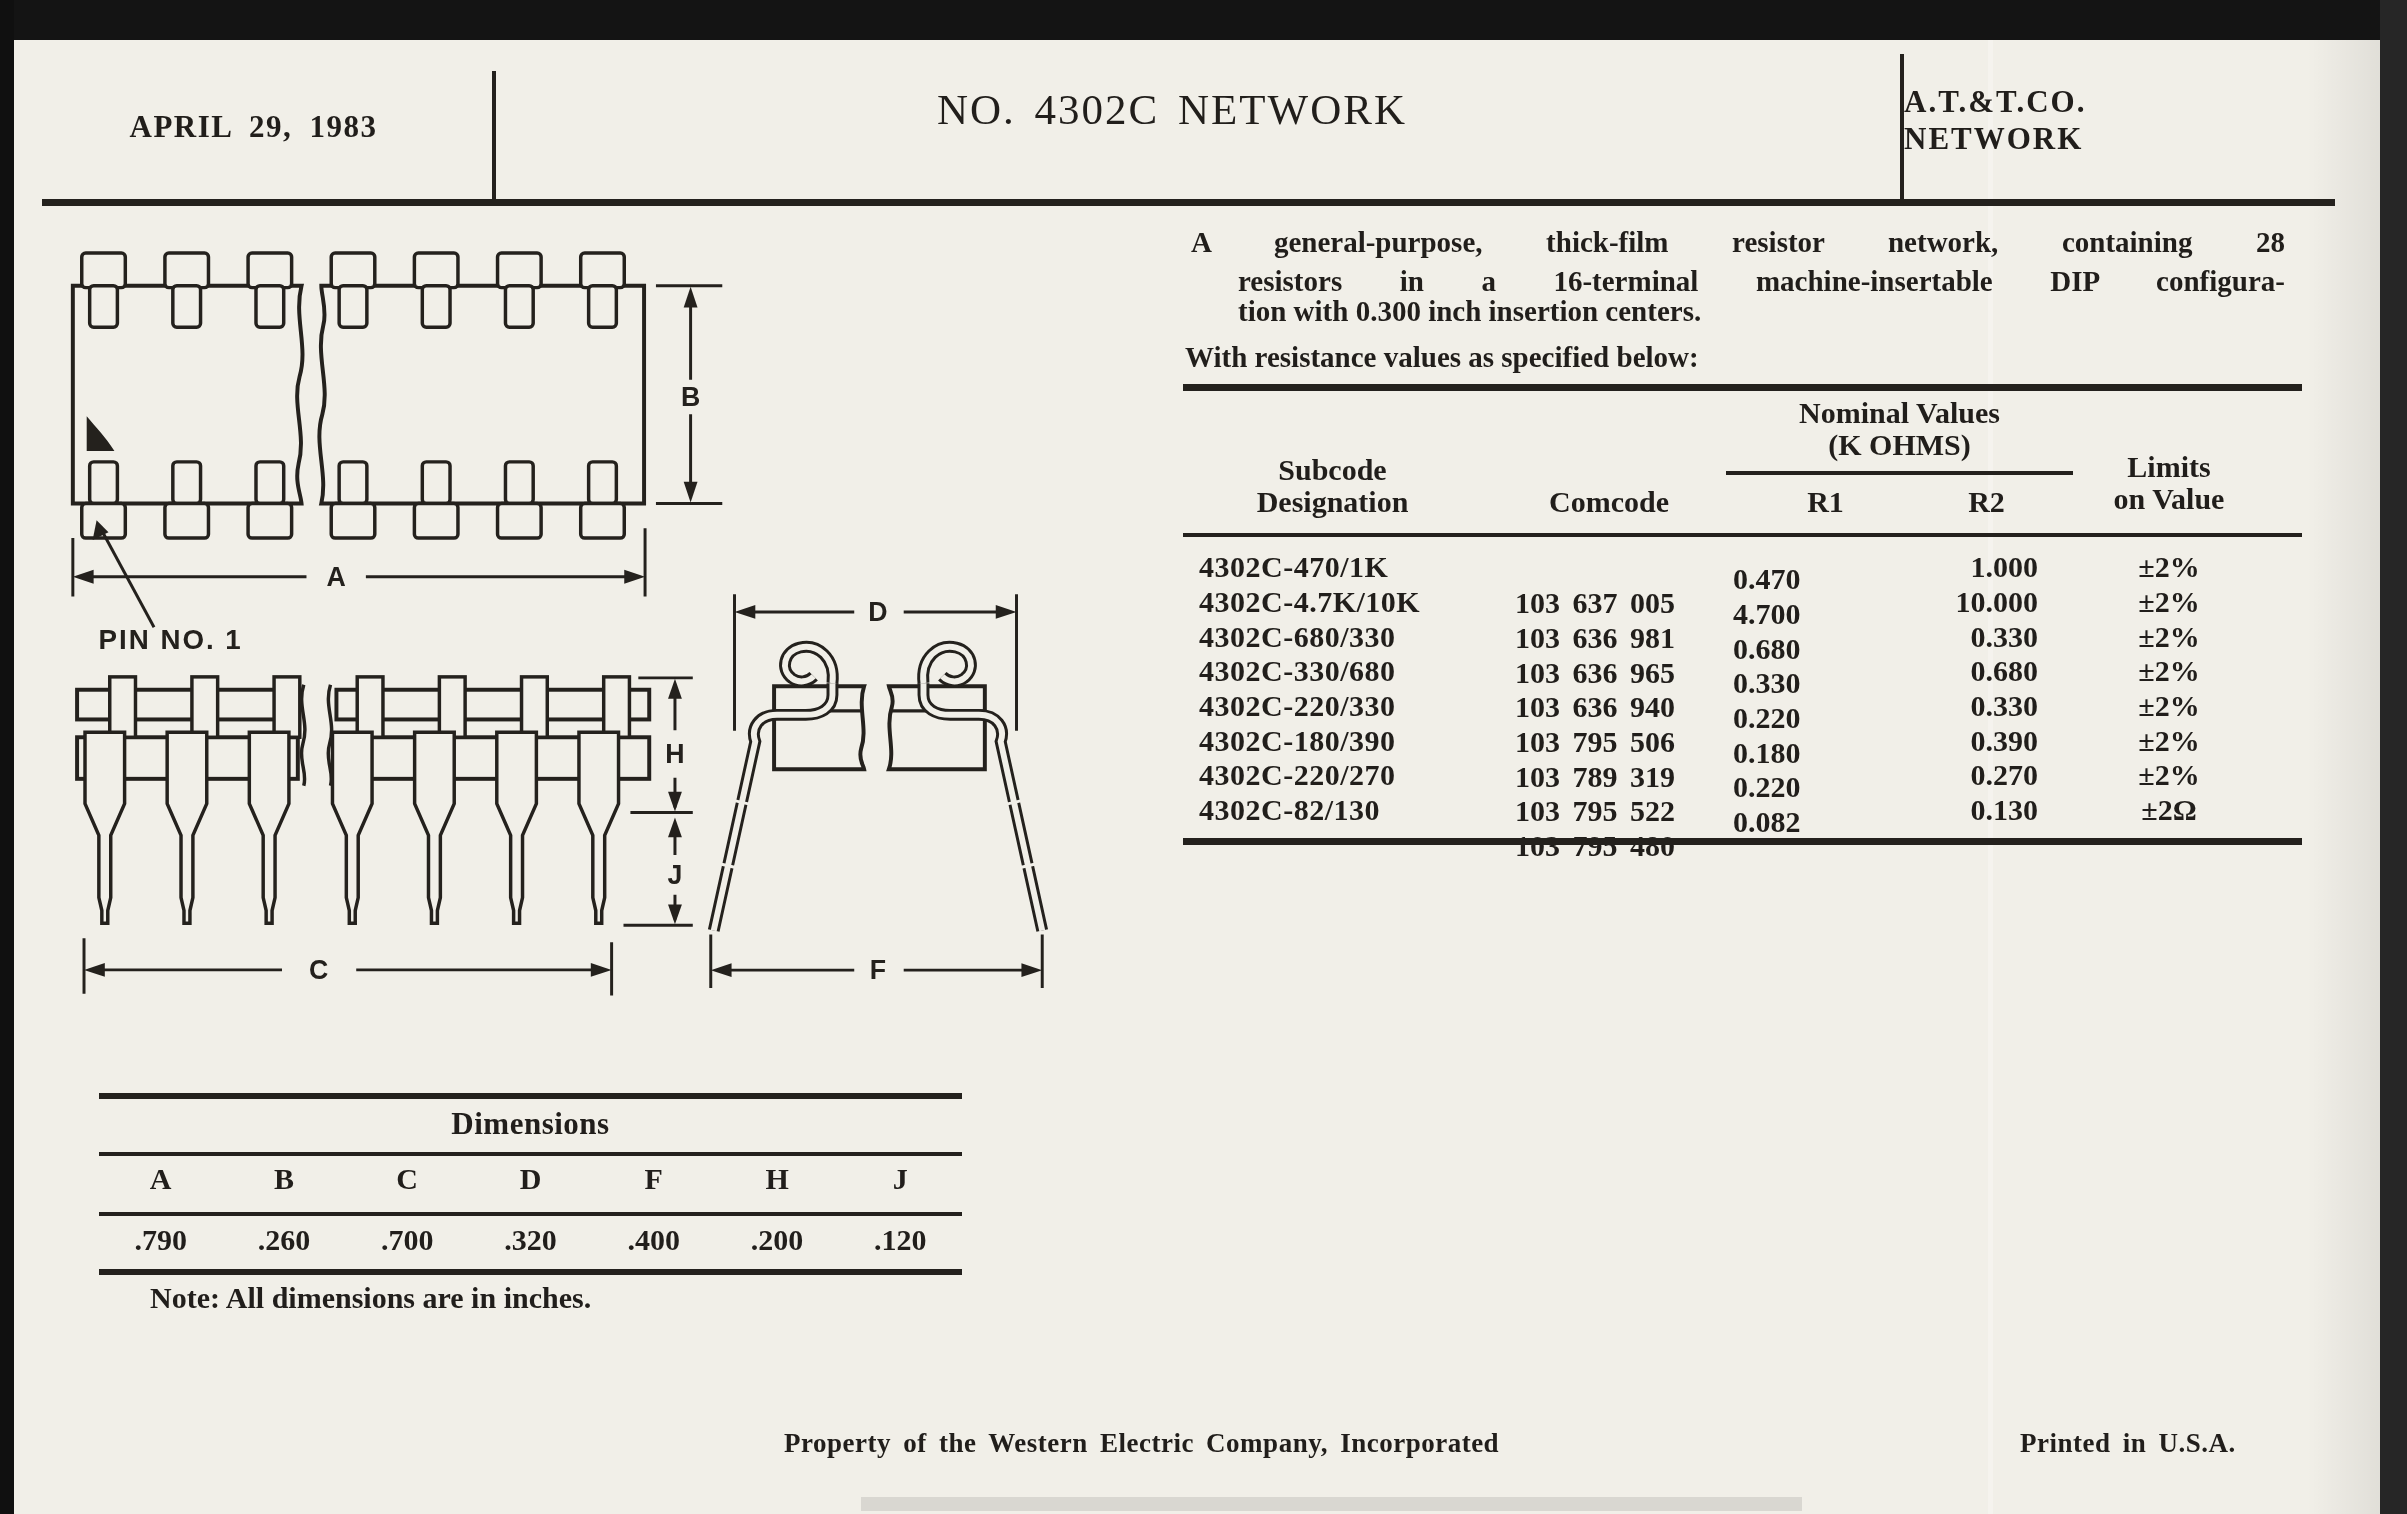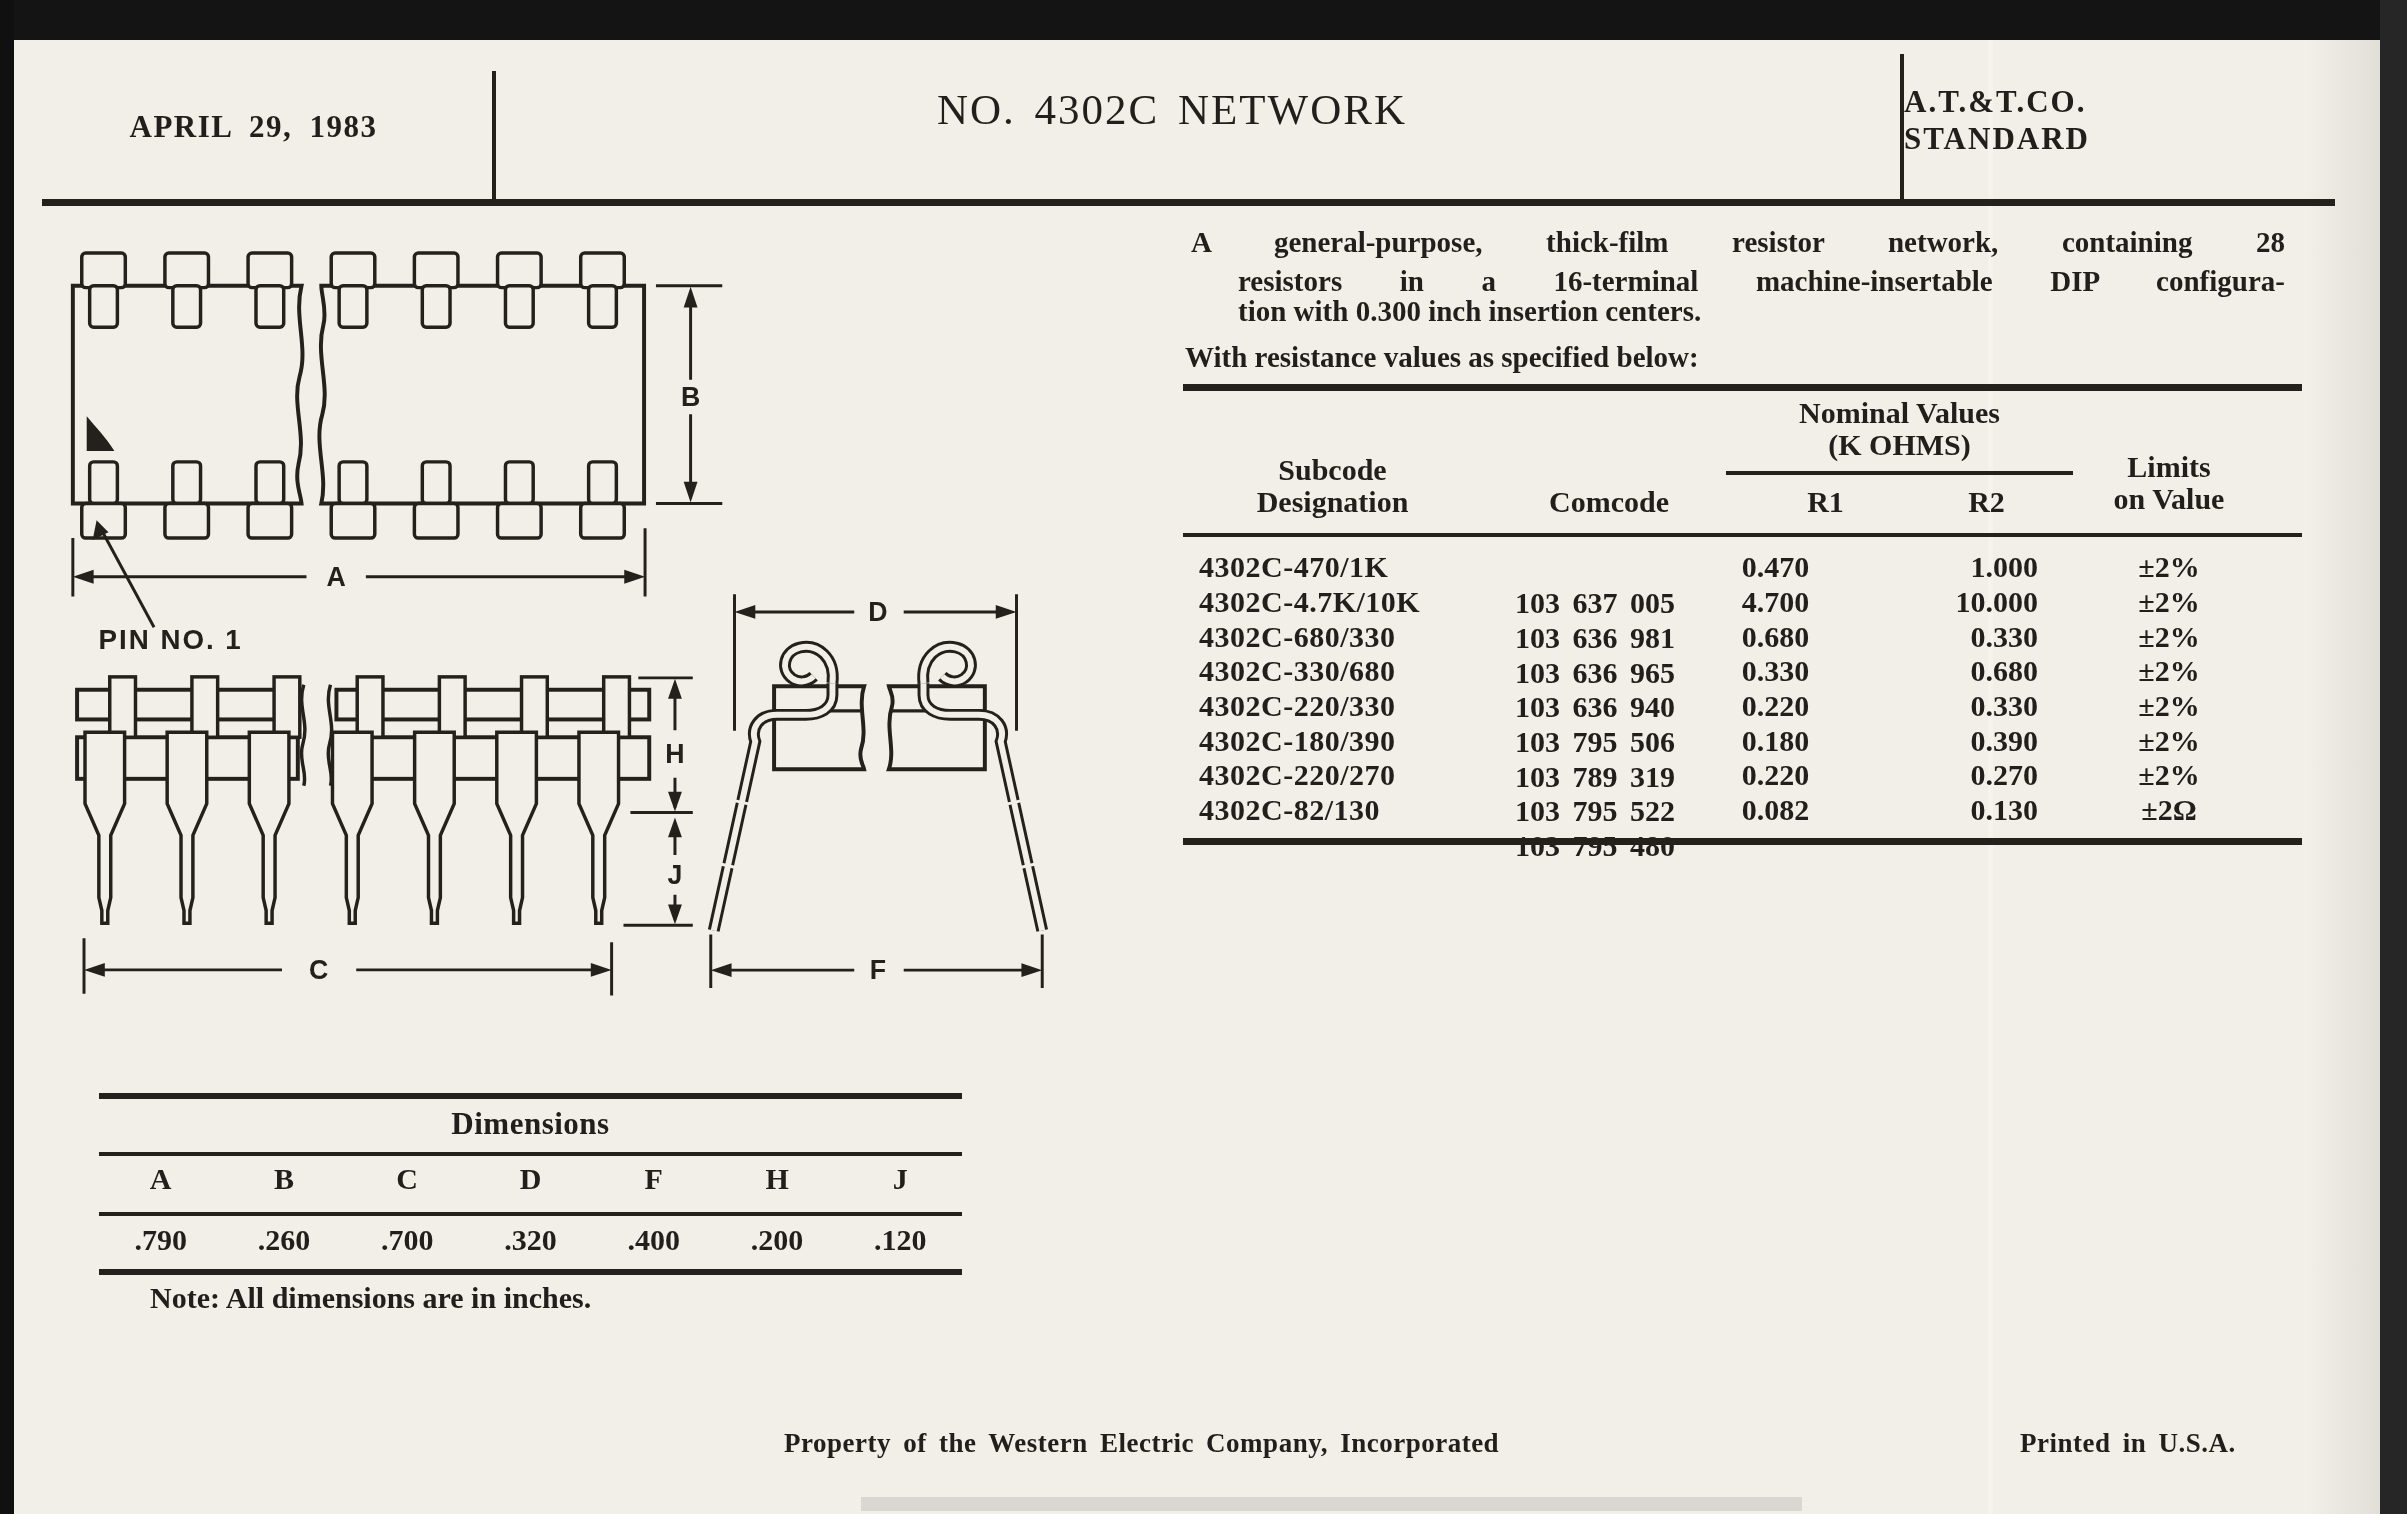--- a/index.html
+++ b/index.html
@@ -43,21 +43,21 @@
   .lead{left:1185px;top:341px;font-size:29px;font-weight:bold;}
 
   
   .rtable{left:1183px;top:384px;width:1119px;height:465px;font-size:30px;font-weight:bold;}
   .rtable .hline{position:absolute;left:0;width:100%;background:#24211d;}
   .rt-cell{position:absolute;text-align:center;}
   .rrow{position:absolute;left:0;width:100%;height:34px;}
   .rrow span{position:absolute;display:block;}
   .rc-sub{left:16px;width:297px;text-align:left;letter-spacing:0.5px;}
   .rc-com{left:332px;width:213px;text-align:left;word-spacing:5px;margin-top:36px;}
-  .rc-r1{left:530px;width:125px;text-align:center;}
+  .rc-r1{left:550px;width:125px;text-align:left;margin-top:12px;}
   .rc-r2{left:728px;width:127px;text-align:right;}
   .rc-lim{left:914px;width:144px;text-align:center;}
 
   
   .dtable{left:99px;top:1093px;width:863px;height:188px;font-size:30px;}
   .dtable .hline{position:absolute;left:0;width:100%;background:#24211d;}
   .dt-title{position:absolute;left:0;top:13px;width:100%;text-align:center;font-size:31px;font-weight:bold;letter-spacing:0.5px;}
   .dt-row{position:absolute;left:0;width:100%;display:flex;}
   .dt-row div{flex:1;text-align:center;font-weight:bold;}
   .dt-note{left:150px;top:1281px;font-size:30px;font-weight:bold;}
@@ -89,21 +89,21 @@
 <div class="edge-right"></div>
 <div class="fold-line"></div>
 <div class="bottom-streak"></div>
 
 <div class="abs hdr-date">APRIL 29, 1983</div>
 <div class="abs ink hdr-vline1"></div>
 <div class="abs hdr-title">NO. 4302C NETWORK</div>
 <div class="abs ink hdr-vline2"></div>
 <div class="abs hdr-org">
   <div>A.T.&amp;T.CO.</div>
-  <div>STANDARD</div>
+  <div>NETWORK</div>
 </div>
 <div class="abs ink hdr-rule"></div>
 
 <div class="abs desc desc-j d1">A general-purpose, thick-film resistor network, containing 28</div>
 <div class="abs desc desc-j d2">resistors in a 16-terminal machine-insertable DIP configura-</div>
 <div class="abs desc d3">tion with 0.300 inch insertion centers.</div>
 <div class="abs lead">With resistance values as specified below:</div>
 
 <div class="abs rtable">
   <div class="hline" style="top:0;height:7px;"></div>

